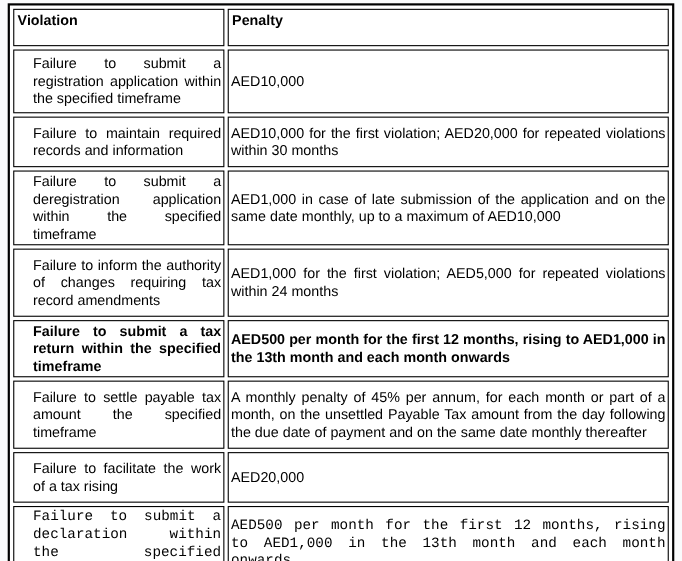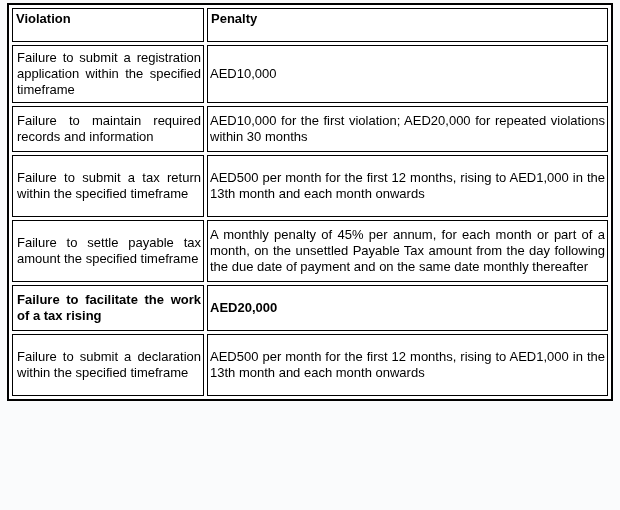--- a/index.html
+++ b/index.html
@@ -42,21 +42,21 @@
     text-align: left;
     vertical-align: top;
     height: 34px;
     padding-top: 2px;
     padding-left: 3px;
   }
   td {
     text-align: justify;
     vertical-align: middle;
   }
-  td.violation { padding-left: 4px; }
+  td.violation { padding-left: 17px; }
   tbody tr:nth-child(1) td { height: 58px; }
   tbody tr:nth-child(2) td { height: 46px; margin-top: 16px; }
   tbody tr:nth-child(3) td { height: 62px; }
   tbody tr:nth-child(4) td { height: 62px; }
   tbody tr:nth-child(5) td { height: 46px; font-weight: bold; }
   tbody tr:nth-child(6) td { height: 62px; }
   tbody tr:nth-child(7) td { height: 46px; }
   tbody tr:nth-child(8) td { height: 46px; font-family: Liberation Mono, monospace; }
 </style>
 </head>
@@ -77,20 +77,28 @@
     <tbody>
       <tr>
         <td class="violation">Failure to submit a registration application within the specified timeframe</td>
         <td class="penalty">AED10,000</td>
       </tr>
       <tr>
         <td class="violation">Failure to maintain required records and information</td>
         <td class="penalty">AED10,000 for the first violation; AED20,000 for repeated violations within 30 months</td>
       </tr>
       <tr>
+        <td class="violation">Failure to submit a deregistration application within the specified timeframe</td>
+        <td class="penalty">AED1,000 in case of late submission of the application and on the same date monthly, up to a maximum of AED10,000</td>
+      </tr>
+      <tr>
+        <td class="violation">Failure to inform the authority of changes requiring tax record amendments</td>
+        <td class="penalty">AED1,000 for the first violation; AED5,000 for repeated violations within 24 months</td>
+      </tr>
+      <tr>
         <td class="violation">Failure to submit a tax return within the specified timeframe</td>
         <td class="penalty">AED500 per month for the first 12 months, rising to AED1,000 in the 13th month and each month onwards</td>
       </tr>
       <tr>
         <td class="violation">Failure to settle payable tax amount the specified timeframe</td>
         <td class="penalty">A monthly penalty of 45% per annum, for each month or part of a month, on the unsettled Payable Tax amount from the day following the due date of payment and on the same date monthly thereafter</td>
       </tr>
       <tr>
         <td class="violation">Failure to facilitate the work of a tax rising</td>
         <td class="penalty">AED20,000</td>

